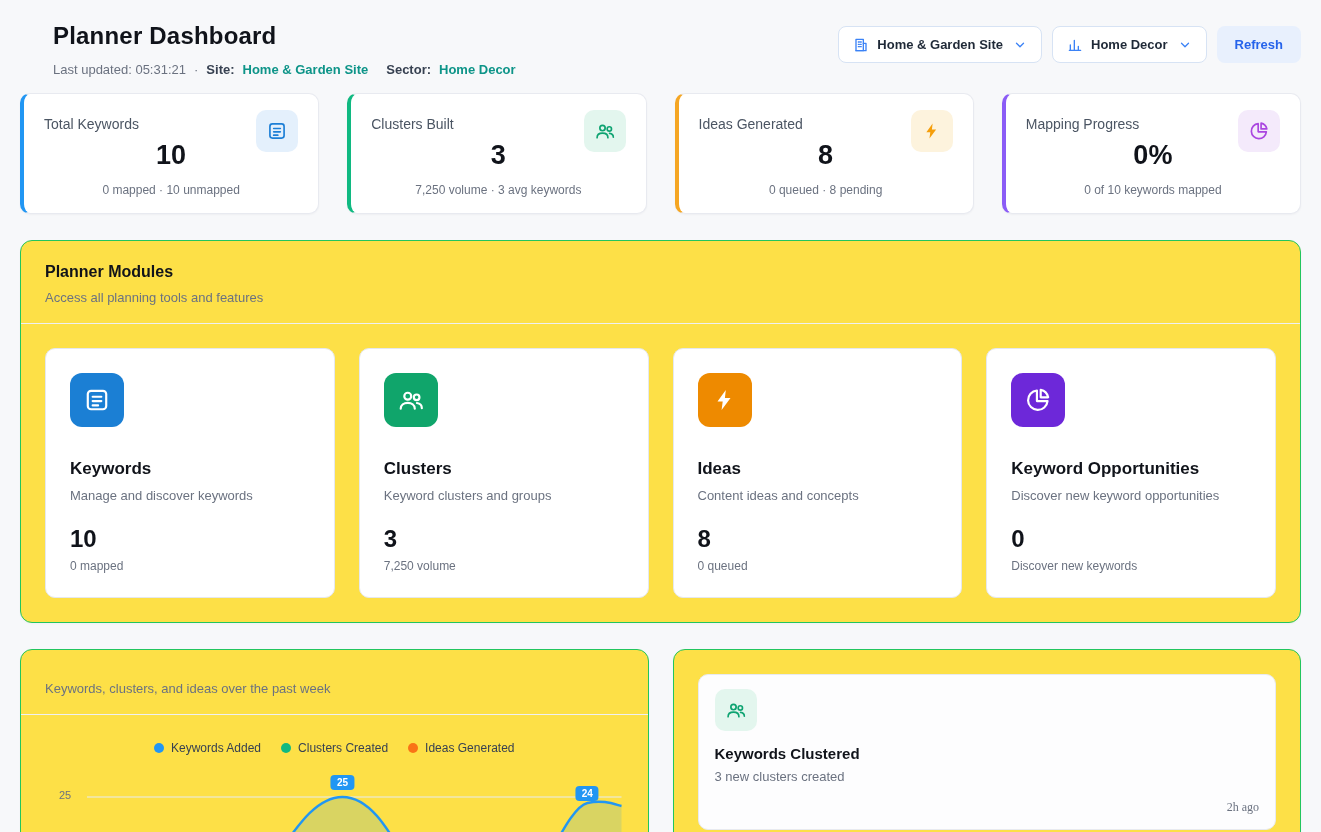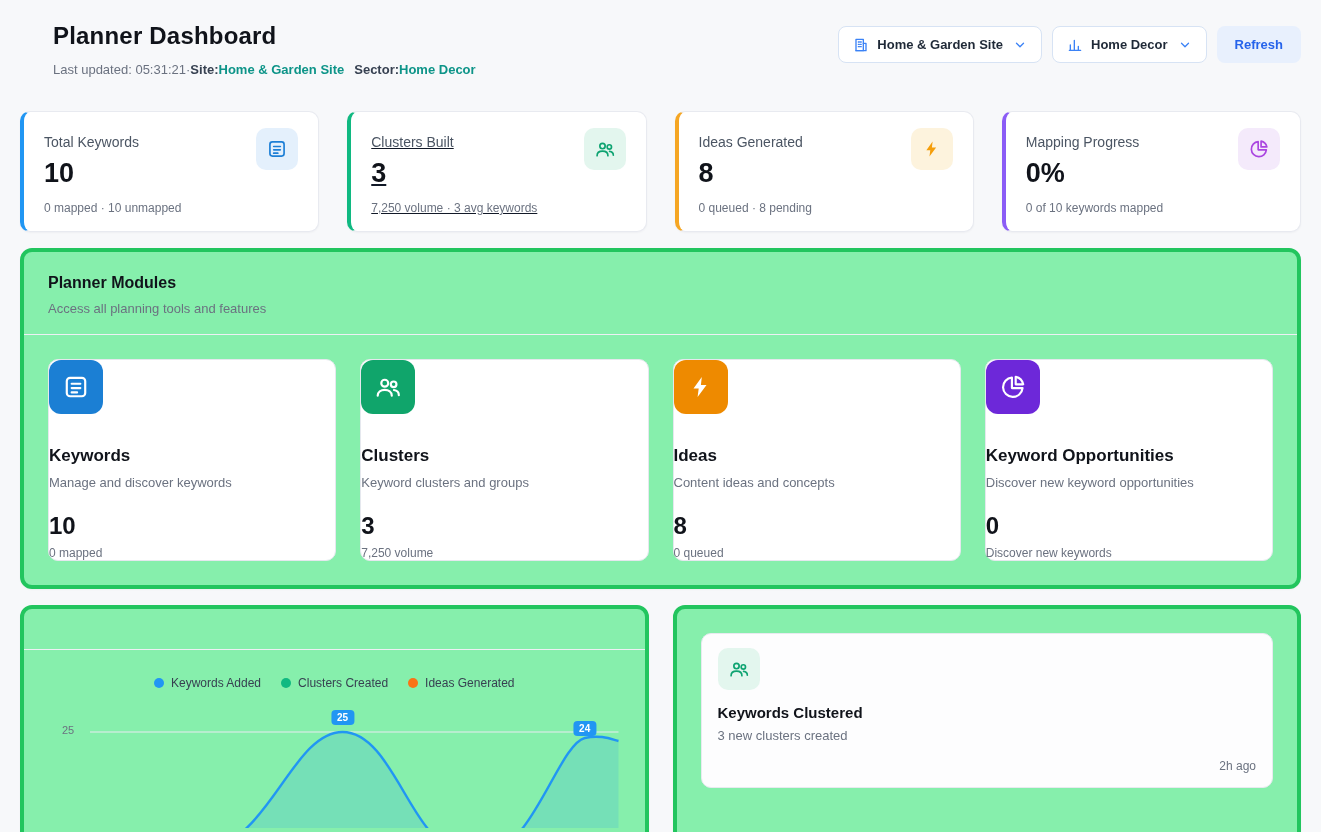--- a/index.html
+++ b/index.html
@@ -7,67 +7,67 @@
   body {
     background:#f7f8fa;
     font-family:"Liberation Sans", sans-serif;
     color:#111827;
   }
   .page { padding:18px 20px; }
 
   
   .header { display:flex; justify-content:space-between; align-items:flex-start;margin-left:33px; }
   .page-title { font-size:24px; font-weight:700; letter-spacing:.2px; margin:4px 0 12px; color:#10131a; }
-  .meta { font-size:13px; color:#6b7280; display:flex; align-items:center; gap:0; }
+  .meta { font-size:13px; color:#6b7280; display:flex; align-items:center; gap:8px; }
   .meta-label { color:#374151; font-weight:700; }
   .teal { color:#0d9488; font-weight:600; text-decoration:none; cursor:pointer; }
   .gapl { margin-left:10px; }
   .header-controls { display:flex; gap:10px; margin-top:8px; }
   .select-btn {
     display:flex; align-items:center; gap:8px; background:#fff;
     border:1px solid #d7e3f4; border-radius:8px; padding:0 14px; height:37px;
     font-size:13px; font-weight:600; color:#1f2937; font-family:inherit; cursor:pointer;
   }
   .btn-ico { display:flex; color:#3b82f6; }
   .chev { display:flex; color:#3b82f6; margin-left:2px; }
   .refresh-btn {
     background:#e8f0fd; border:none; border-radius:8px; padding:0 18px; height:37px;
     color:#2563eb; font-size:13px; font-weight:600; font-family:inherit; cursor:pointer;
   }
 
   
-  .stats { display:grid; grid-template-columns:repeat(4,1fr); gap:28px; margin-top:34px; }
+  .stats { display:grid; grid-template-columns:repeat(4,1fr); gap:28px; margin-top:16px;text-align:center; }
   .stat-card {
     background:#fff; border:1px solid #e8eaf0; border-left-width:4px;
     border-radius:10px; padding:16px 20px; box-shadow:0 1px 2px rgba(16,24,40,.04);
   }
   .accent-blue   { border-left-color:#2196f3; }
-  .accent-green  { border-left-color:#10b981;text-decoration:underline; }
+  .accent-green  { border-left-color:#10b981; }
   .accent-orange { border-left-color:#f5a623; }
   .accent-purple { border-left-color:#8b5cf6; }
   .stat-top { display:flex; justify-content:space-between; align-items:flex-start; }
   .stat-label { font-size:14px; color:#4b5563; margin-top:6px; }
   .stat-icon { width:42px; height:42px; border-radius:10px; display:flex; align-items:center; justify-content:center; flex:none; }
   .tint-blue   { background:#e4f0fc; color:#1d7fd6; }
   .tint-green  { background:#e3f6ee; color:#0ea371; }
   .tint-orange { background:#fdf3dd; color:#f59e0b; }
   .tint-purple { background:#f4eafb; color:#aa46e0; }
   .stat-value { font-size:27px; font-weight:700; margin-top:-12px; color:#10131a; }
   .stat-sub { font-size:12px; color:#6b7280; margin-top:12px; }
 
   
-  .panel { background:#86efac; border:4px solid #22c55e; border-radius:12px; margin-top:16px; box-shadow:0 1px 2px rgba(16,24,40,.03); }
+  .panel { background:#fde047; border:1px solid #22c55e; border-radius:12px; margin-top:26px; box-shadow:0 1px 2px rgba(16,24,40,.03); }
   .panel-head { padding:22px 24px 18px; border-bottom:1px solid #eef0f4; }
   .panel-title { font-size:16px; font-weight:700; color:#10131a; }
   .panel-sub { font-size:13px; color:#6b7280; margin-top:9px; }
   .panel-body { padding:24px; }
 
   
   .modules { display:grid; grid-template-columns:repeat(4,1fr); gap:24px; }
-  .module-card { border:1px solid #e5e8ee; border-radius:10px; background:#fff; cursor:pointer; }
+  .module-card { border:1px solid #e5e8ee; border-radius:10px; padding:24px; background:#fff; cursor:pointer; }
   .module-icon { width:54px; height:54px; border-radius:12px; display:flex; align-items:center; justify-content:center; color:#fff; }
   .bg-blue   { background:#1b7fd4; }
   .bg-green  { background:#10a56b; }
   .bg-orange { background:#ee8a00; }
   .bg-purple { background:#6d28d9; }
   .module-title { font-size:17px; font-weight:700; margin-top:32px; color:#10131a; }
   .module-desc { font-size:13px; color:#6b7280; margin-top:9px; }
   .module-value { font-size:24px; font-weight:700; margin-top:22px; color:#10131a; }
   .module-sub { font-size:12px; color:#6b7280; margin-top:6px; }
 
@@ -88,21 +88,21 @@
     padding:2px 6px; border-radius:4px; line-height:1.1;
   }
 
   .activity-item {
     display:flex; align-items:flex-start; gap:14px;
     border:1px solid #e8eaf0; border-radius:10px; padding:14px 16px; background:#fdfdfe;flex-direction:column;
   }
   .act-icon { width:42px; height:42px; border-radius:10px; background:#e3f6ee; color:#0ea371; display:flex; align-items:center; justify-content:center; flex:none; }
   .act-title { font-size:15px; font-weight:700; color:#10131a; }
   .act-desc { font-size:13px; color:#6b7280; margin-top:7px; }
-  .act-time { margin-left:auto; font-size:12px; color:#6b7280; padding-top:2px; }
+  .act-time { margin-left:auto; font-size:12px; color:#6b7280; padding-top:2px;font-family:Liberation Serif, serif; }
 </style>
 </head>
 <body>
 
 <div class="page">
 
   <div class="header">
     <div>
       <div class="page-title">Planner Dashboard</div>
       <div class="meta">
@@ -270,20 +270,21 @@
         </div>
 
       </div>
     </div>
   </section>
 
   <div class="bottom-grid">
 
     <section class="panel">
       <div class="panel-head">
+        <div class="panel-sub">Keywords, clusters, and ideas over the past week</div>
       </div>
       <div class="panel-body">
         <div class="legend">
           <span class="legend-item">
             <i class="ldot ldot-blue"></i>
             <span>Keywords Added</span>
           </span>
           <span class="legend-item">
             <i class="ldot ldot-green"></i>
             <span>Clusters Created</span>

